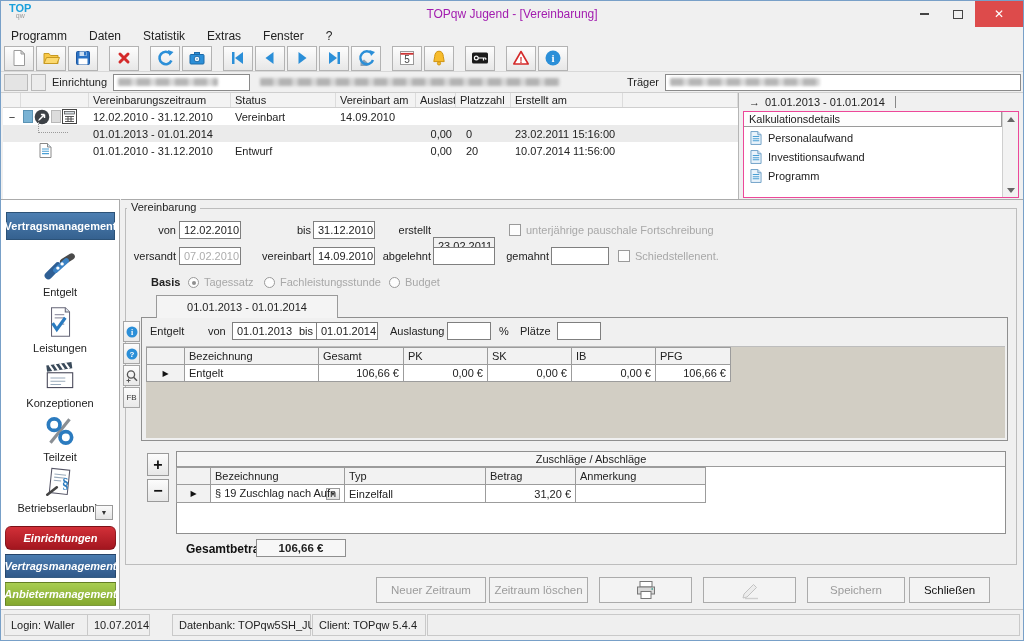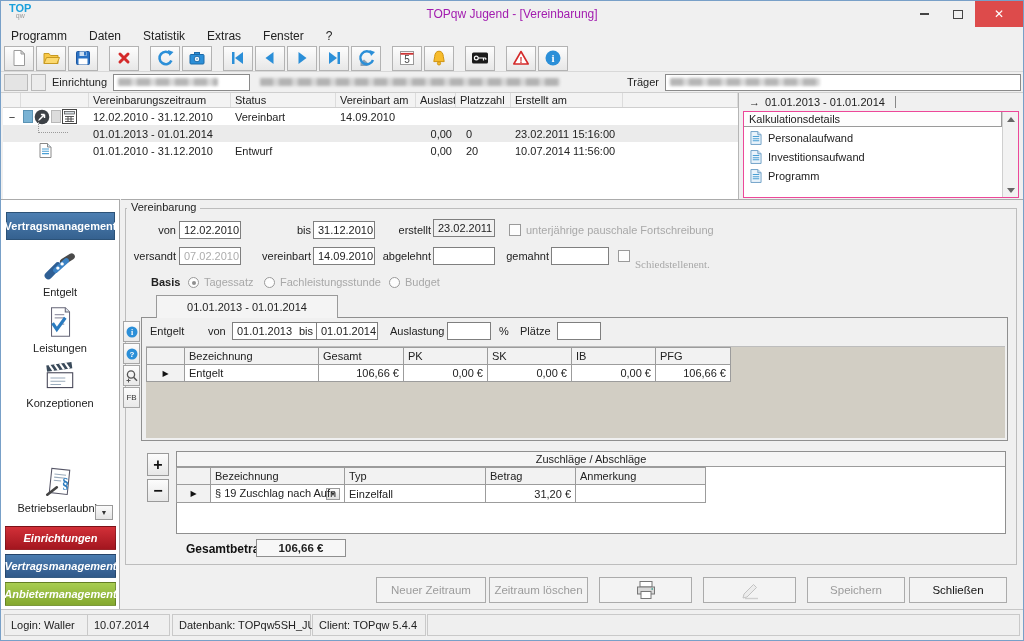--- a/index.html
+++ b/index.html
@@ -410,63 +410,71 @@
     </div>
     <div class="sbitem" style="top:104px;">
       <svg width="36" height="36" viewBox="0 0 34 34">
           <path d="M9 3.5 h13 l4 4 v23 h-17 z" fill="#fff" stroke="#667"></path>
           <path d="M22 3.5 v4 h4" fill="#dde4ea" stroke="#667"></path>
           <path d="M12 10 h9 M12 13 h9 M19 16 h2 M19 19 h2" stroke="#99a" stroke-width="1.2"></path>
           <path d="M10 18 l4 6 l8 -11" stroke="#2b7bbf" stroke-width="3" fill="none"></path>
         </svg>
       <span>Leistungen</span>
     </div>
+    <div class="sbitem" style="top:213px;">
+      <svg width="36" height="36" viewBox="0 0 34 34">
+          <line x1="26" y1="6" x2="8" y2="28" stroke="#8a8f94" stroke-width="3"></line>
+          <circle cx="11.5" cy="11" r="5.5" fill="none" stroke="#2b7bbf" stroke-width="3.5"></circle>
+          <circle cx="22.5" cy="23" r="5.5" fill="none" stroke="#2b7bbf" stroke-width="3.5"></circle>
+        </svg>
+      <span>Teilzeit</span>
+    </div>
     <div class="sbitem" style="top:264px;">
       <svg width="36" height="36" viewBox="0 0 34 34">
           <g transform="rotate(6 17 17)">
             <rect x="8" y="5" width="17" height="23" fill="#fff" stroke="#556"></rect>
             <path d="M11 10 h11 M11 13 h11 M11 16 h7" stroke="#9ab" stroke-width="1"></path>
           </g>
           <text x="19" y="23" font-size="13" font-weight="bold" fill="#2b7bbf" font-family="Liberation Serif, serif">§</text>
           <line x1="5" y1="29" x2="14" y2="22" stroke="#444" stroke-width="2.5" stroke-linecap="round"></line>
         </svg>
       <span>Betriebserlaubnis</span>
     </div>
     <div class="sbdrop">
         <span>▼</span>
       </div>
 
-    <div class="secbar" style="top:326px;background:linear-gradient(#d23038,#a3161f);">Einrichtungen</div>
+    <div class="secbar" style="top:326px;background:linear-gradient(#d23038,#a3161f);border-radius:6px;">Einrichtungen</div>
     <div class="secbar" style="top:354px;background:linear-gradient(#4a7cb0,#31598a);">Vertragsmanagement</div>
     <div class="secbar" style="top:382px;background:linear-gradient(#a8cd52,#84a82e);">Anbietermanagement</div>
   </div>
 
   <div class="main">
     <div class="groupbox"></div>
     <div class="gblabel">Vereinbarung</div>
 
     <div class="albl" style="left:25px;top:24px;width:30px;">von</div>
     <div class="atxt" style="left:58px;top:21px;width:62px;">12.02.2010</div>
     <div class="albl" style="left:160px;top:24px;width:30px;">bis</div>
     <div class="atxt" style="left:192px;top:21px;width:62px;">31.12.2010</div>
     <div class="albl" style="left:260px;top:24px;width:50px;">erstellt</div>
-    <div class="atxt graybg" style="left:312px;top:19px;width:62px;">23.02.2011</div>
+    <div class="atxt graybg" style="left:312px;top:37px;width:62px;">23.02.2011</div>
     <div class="chkbox" style="left:388px;top:24px;"></div>
     <div class="albl gray" style="left:405px;top:24px;text-align:left;">unterjährige pauschale Fortschreibung</div>
 
     <div class="albl" style="left:10px;top:50px;width:45px;">versandt</div>
     <div class="atxt graytext" style="left:58px;top:47px;width:62px;">07.02.2010</div>
     <div class="albl" style="left:136px;top:50px;width:54px;">vereinbart</div>
     <div class="atxt" style="left:192px;top:47px;width:62px;">14.09.2010</div>
     <div class="albl" style="left:256px;top:50px;width:54px;">abgelehnt</div>
     <div class="atxt" style="left:312px;top:47px;width:62px;"></div>
     <div class="albl" style="left:382px;top:50px;width:46px;">gemahnt</div>
     <div class="atxt" style="left:430px;top:47px;width:58px;"></div>
     <div class="chkbox" style="left:497px;top:50px;"></div>
-    <div class="albl gray" style="left:514px;top:58px;text-align:left;font-family:Liberation Serif, serif;">Schiedstellenent.</div>
+    <div class="albl gray" style="left:514px;top:50px;text-align:left;">Schiedstellenent.</div>
 
     <div class="albl bold" style="left:30px;top:76px;">Basis</div>
     <div class="radio sel" style="left:67px;top:77px;"></div>
     <div class="albl gray" style="left:83px;top:76px;text-align:left;">Tagessatz</div>
     <div class="radio" style="left:143px;top:77px;"></div>
     <div class="albl gray" style="left:159px;top:76px;text-align:left;">Fachleistungsstunde</div>
     <div class="radio" style="left:268px;top:77px;"></div>
     <div class="albl gray" style="left:284px;top:76px;text-align:left;">Budget</div>
 
     <div class="periodtab">01.01.2013 - 01.01.2014</div>
@@ -582,24 +590,24 @@
           <circle cx="17.2" cy="9" r="0.9" fill="#5a9"></circle>
         </svg>
       </div>
     <div class="fbtn" style="left:582px;width:93px;">
         <svg width="22" height="20" viewBox="0 0 22 20">
           <path d="M5 14 L14.5 4.5 l3 3 L8 17 l-4 1 z" fill="#ececec" stroke="#c2c2c2"></path>
           <line x1="6" y1="18.5" x2="19" y2="18.5" stroke="#cfcfcf" stroke-width="1.4"></line>
         </svg>
       </div>
     <div class="fbtn" style="left:686px;width:98px;">Speichern</div>
-    <div class="fbtn enabled" style="left:788px;width:98px;">Schließen</div>
+    <div class="fbtn enabled" style="left:788px;width:81px;">Schließen</div>
   </div>
 
   <div class="statusbar">
     <div class="seg" style="left:3px;width:90px;">Login: Waller</div>
-    <div class="seg" style="left:86px;width:83px;">10.07.2014</div>
+    <div class="seg" style="left:86px;width:63px;">10.07.2014</div>
     <div class="seg" style="left:171px;width:139px;">Datenbank: TOPqw5SH_JU</div>
     <div class="seg" style="left:311px;width:114px;">Client: TOPqw 5.4.4</div>
     <div class="seg" style="left:426px;right:3px;"></div>
   </div>
 
 </div>
 
 </body></html>

